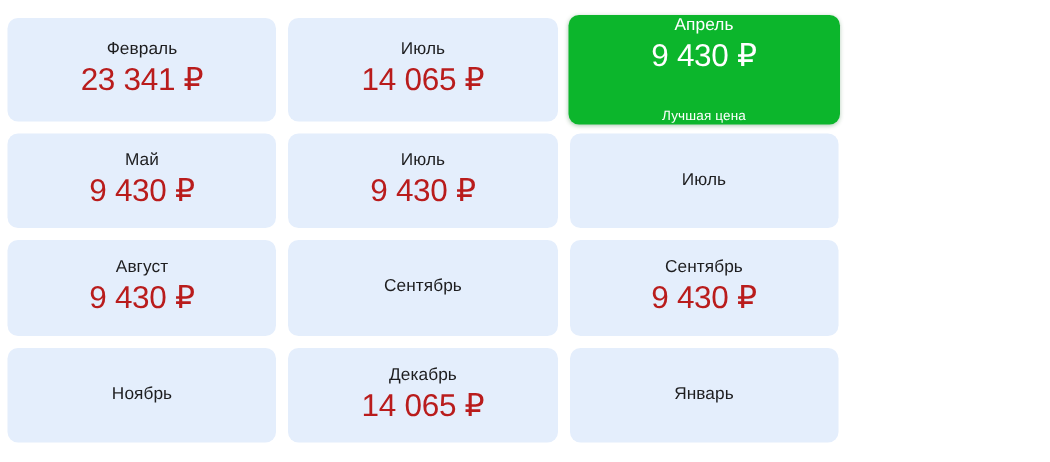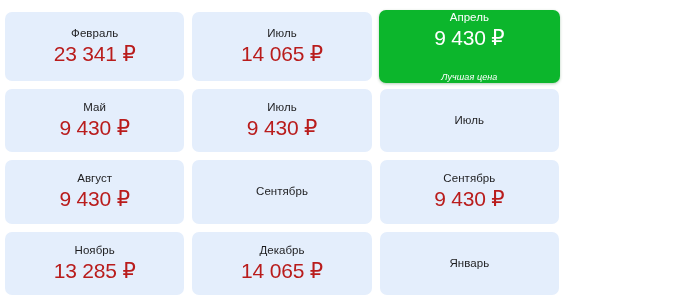--- a/index.html
+++ b/index.html
@@ -63,21 +63,20 @@
   }
   .price-cell.best .price-value {
     color: #ffffff;
   }
   .best-tag {
     font-size: 9px;
     line-height: 12px;
     color: #ffffff;
     margin-top: 20px;
     letter-spacing: 0.1px;
-    font-style: italic;
   }
 </style>
 </head>
 <body>
 
 <div class="price-grid">
 
   <div class="price-cell">
     <span class="month-label">Февраль</span>
     <span class="price-value">23 341 ₽</span>
@@ -125,21 +124,20 @@
   </div>
 
   <div class="price-cell">
     <span class="month-label">Сентябрь</span>
     <span class="price-value">9 430 ₽</span>
 
   </div>
 
   <div class="price-cell">
     <span class="month-label">Ноябрь</span>
-    <span class="price-value">13 285 ₽</span>
 
   </div>
 
   <div class="price-cell">
     <span class="month-label">Декабрь</span>
     <span class="price-value">14 065 ₽</span>
 
   </div>
 
   <div class="price-cell">

